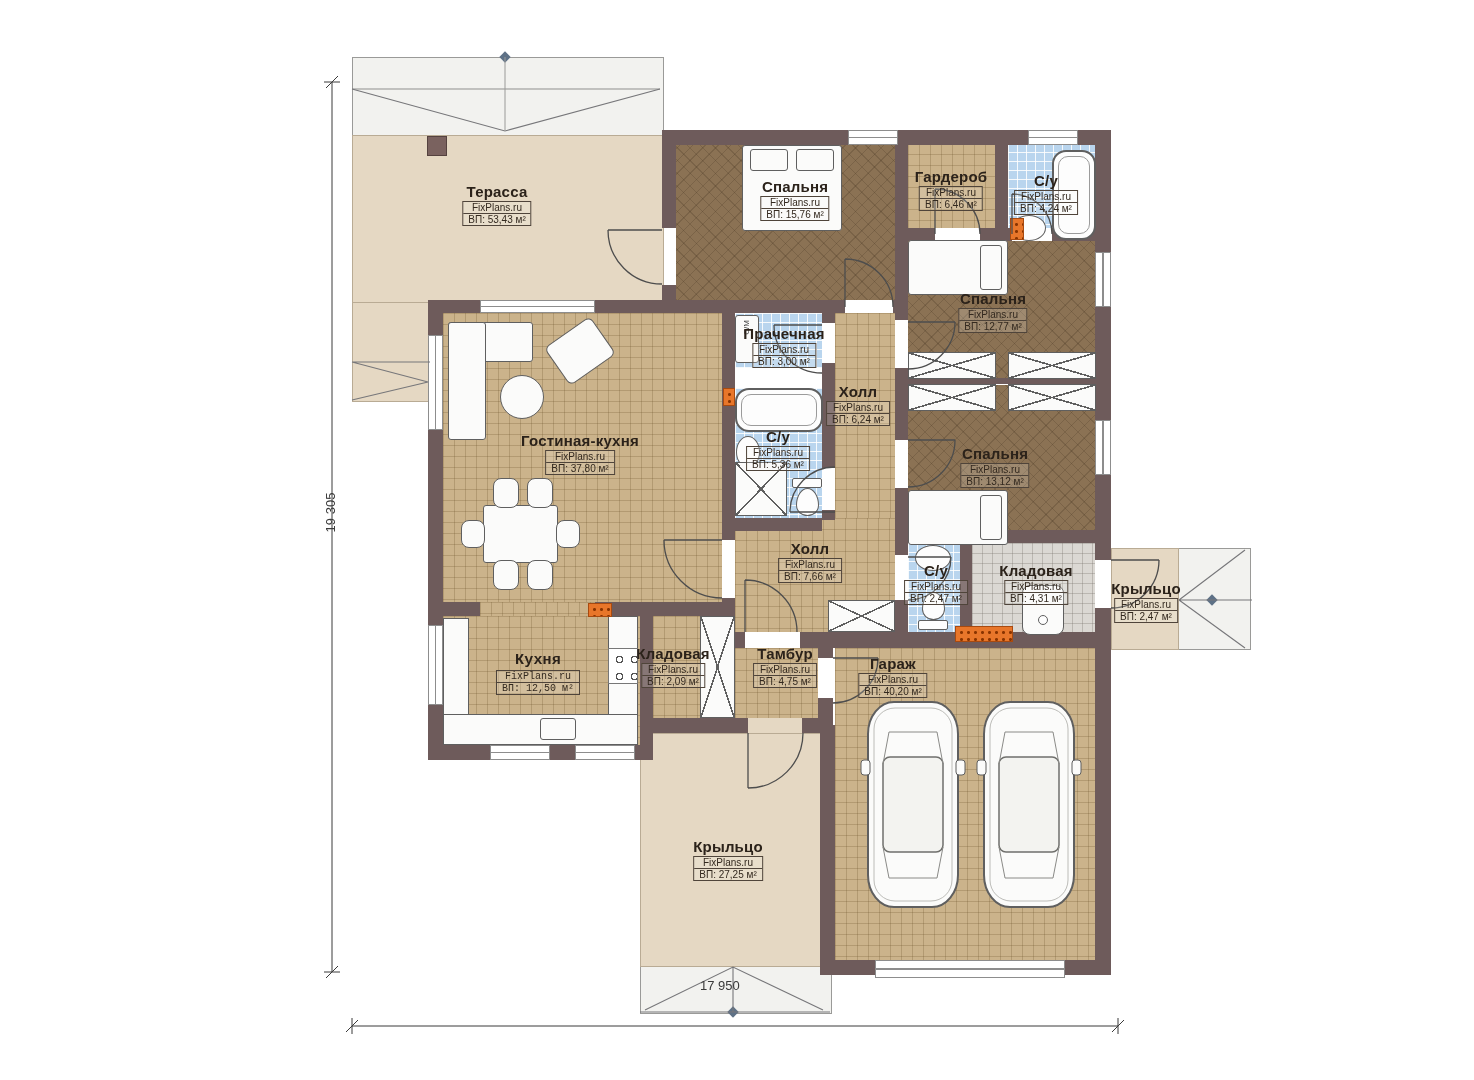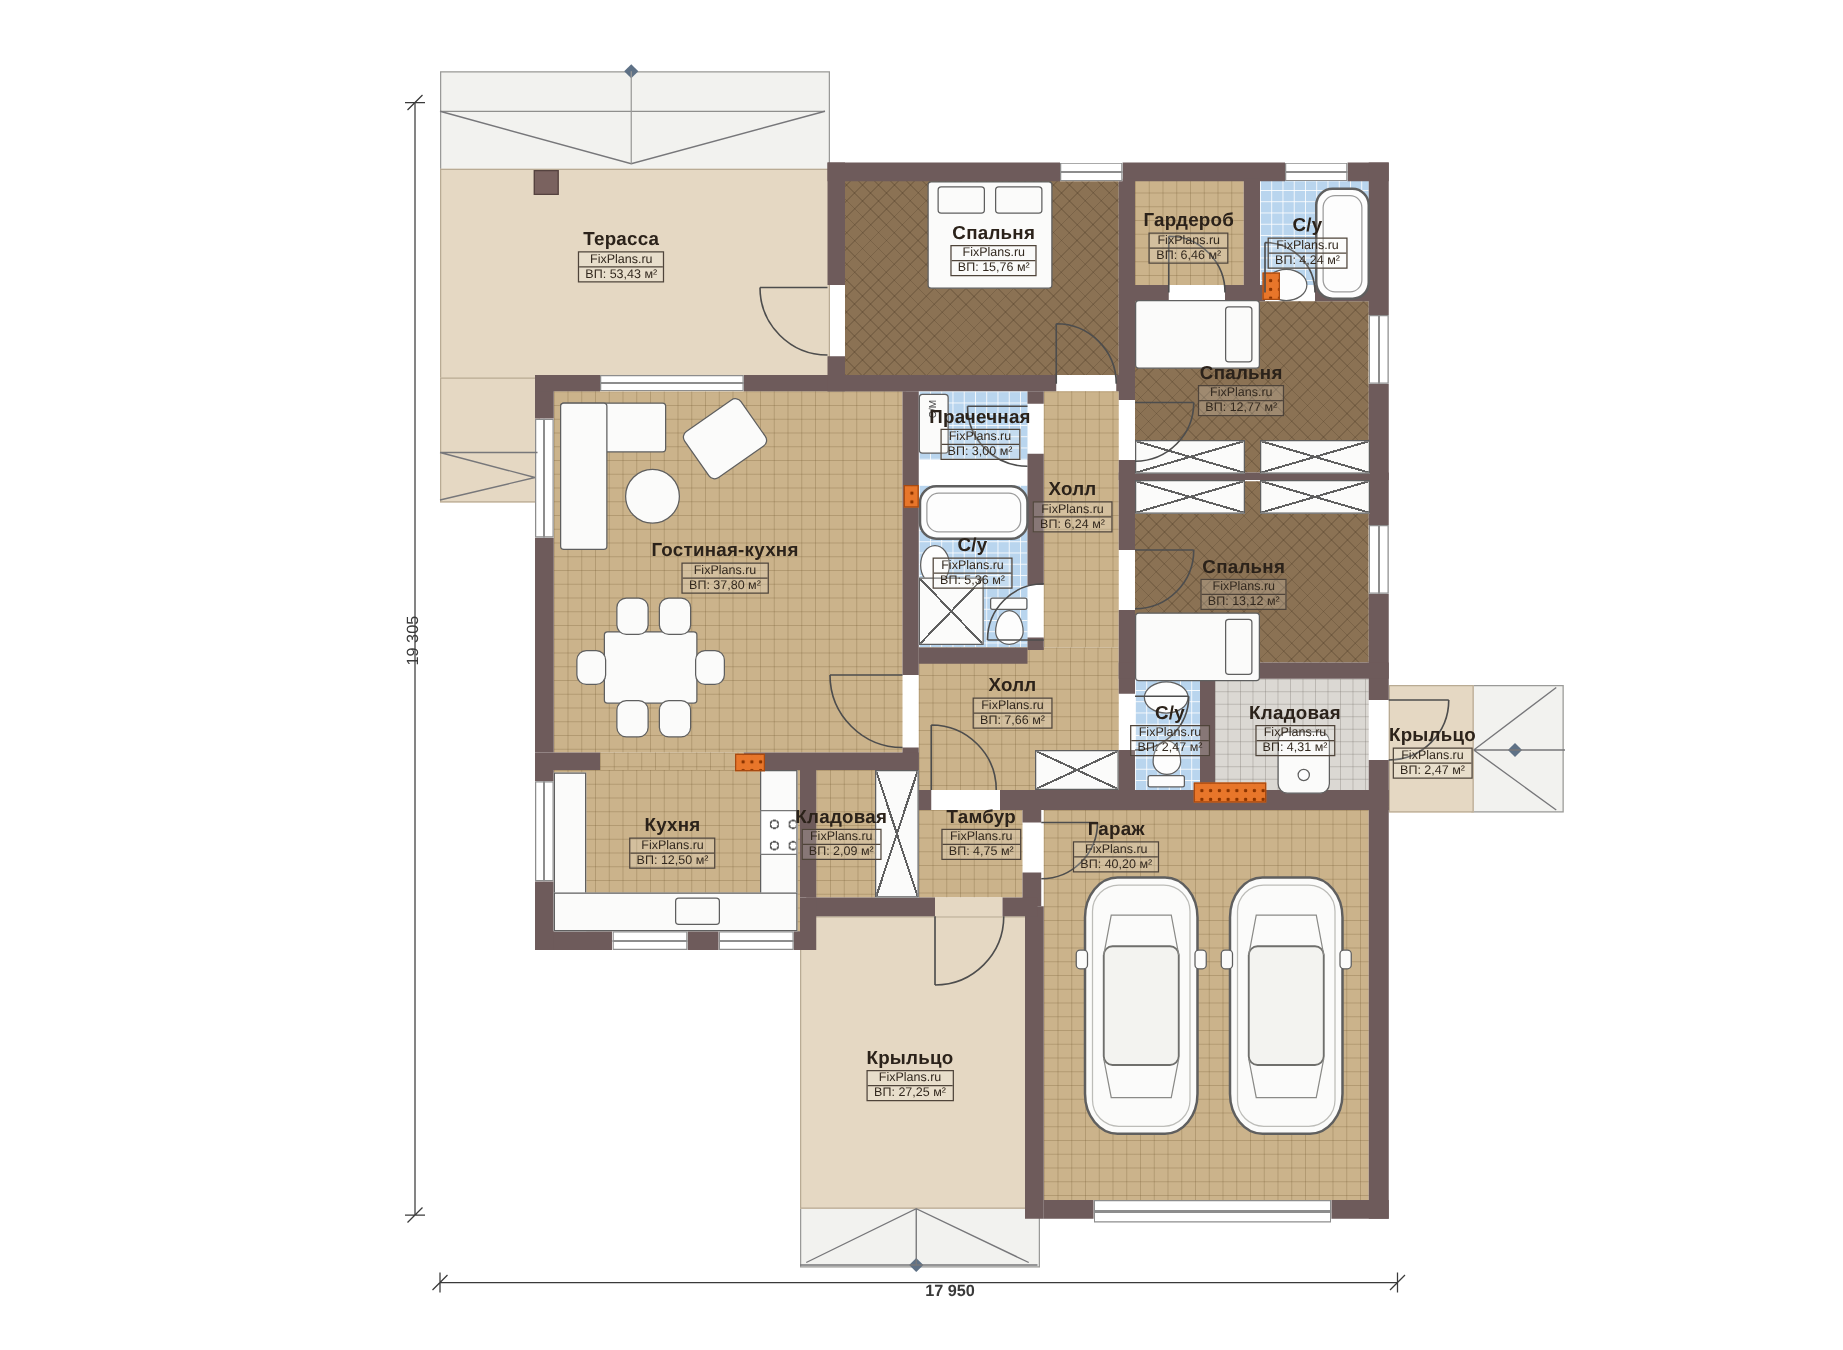--- a/index.html
+++ b/index.html
@@ -286,21 +286,21 @@
       <path d="M332 82 L332 972"></path>
       <path d="M324 82 L340 82 M326 88 L338 76"></path>
       <path d="M324 972 L340 972 M326 978 L338 966"></path>
       <path d="M352 1026 L1118 1026"></path>
       <path d="M352 1018 L352 1034 M346 1032 L358 1020"></path>
       <path d="M1118 1018 L1118 1034 M1112 1032 L1124 1020"></path>
     </g>
   </svg>
 
   <div class="dim-text" style="left:300px;top:505px;transform:rotate(-90deg);transform-origin:center;width:60px;text-align:center;">19 305</div>
-  <div class="dim-text" style="left:700px;top:1025px;width:120px;text-align:center;font-weight:bold;">17 950</div>
+  <div class="dim-text" style="left:700px;top:978px;width:120px;">17 950</div>
 
   <div class="rlabel" style="left:497px;top:183px;">
     <div class="rname">Терасса</div>
     <div class="rbox"><div class="wm">FixPlans.ru</div><div class="ar">ВП: 53,43 м²</div></div>
   </div>
   <div class="rlabel" style="left:795px;top:178px;">
     <div class="rname">Спальня</div>
     <div class="rbox"><div class="wm">FixPlans.ru</div><div class="ar">ВП: 15,76 м²</div></div>
   </div>
   <div class="rlabel" style="left:951px;top:168px;">
@@ -344,21 +344,21 @@
     <div class="rbox"><div class="wm">FixPlans.ru</div><div class="ar">ВП: 2,47 м²</div></div>
   </div>
   <div class="rlabel" style="left:1036px;top:562px;">
     <div class="rname">Кладовая</div>
     <div class="rbox"><div class="wm">FixPlans.ru</div><div class="ar">ВП: 4,31 м²</div></div>
   </div>
   <div class="rlabel" style="left:1146px;top:580px;">
     <div class="rname">Крыльцо</div>
     <div class="rbox"><div class="wm">FixPlans.ru</div><div class="ar">ВП: 2,47 м²</div></div>
   </div>
-  <div class="rlabel" style="left:538px;top:652px;">
+  <div class="rlabel" style="left:538px;top:652px;font-family:Liberation Mono, monospace;">
     <div class="rname">Кухня</div>
     <div class="rbox"><div class="wm">FixPlans.ru</div><div class="ar">ВП: 12,50 м²</div></div>
   </div>
   <div class="rlabel" style="left:673px;top:645px;">
     <div class="rname">Кладовая</div>
     <div class="rbox"><div class="wm">FixPlans.ru</div><div class="ar">ВП: 2,09 м²</div></div>
   </div>
   <div class="rlabel" style="left:785px;top:645px;">
     <div class="rname">Тамбур</div>
     <div class="rbox"><div class="wm">FixPlans.ru</div><div class="ar">ВП: 4,75 м²</div></div>

